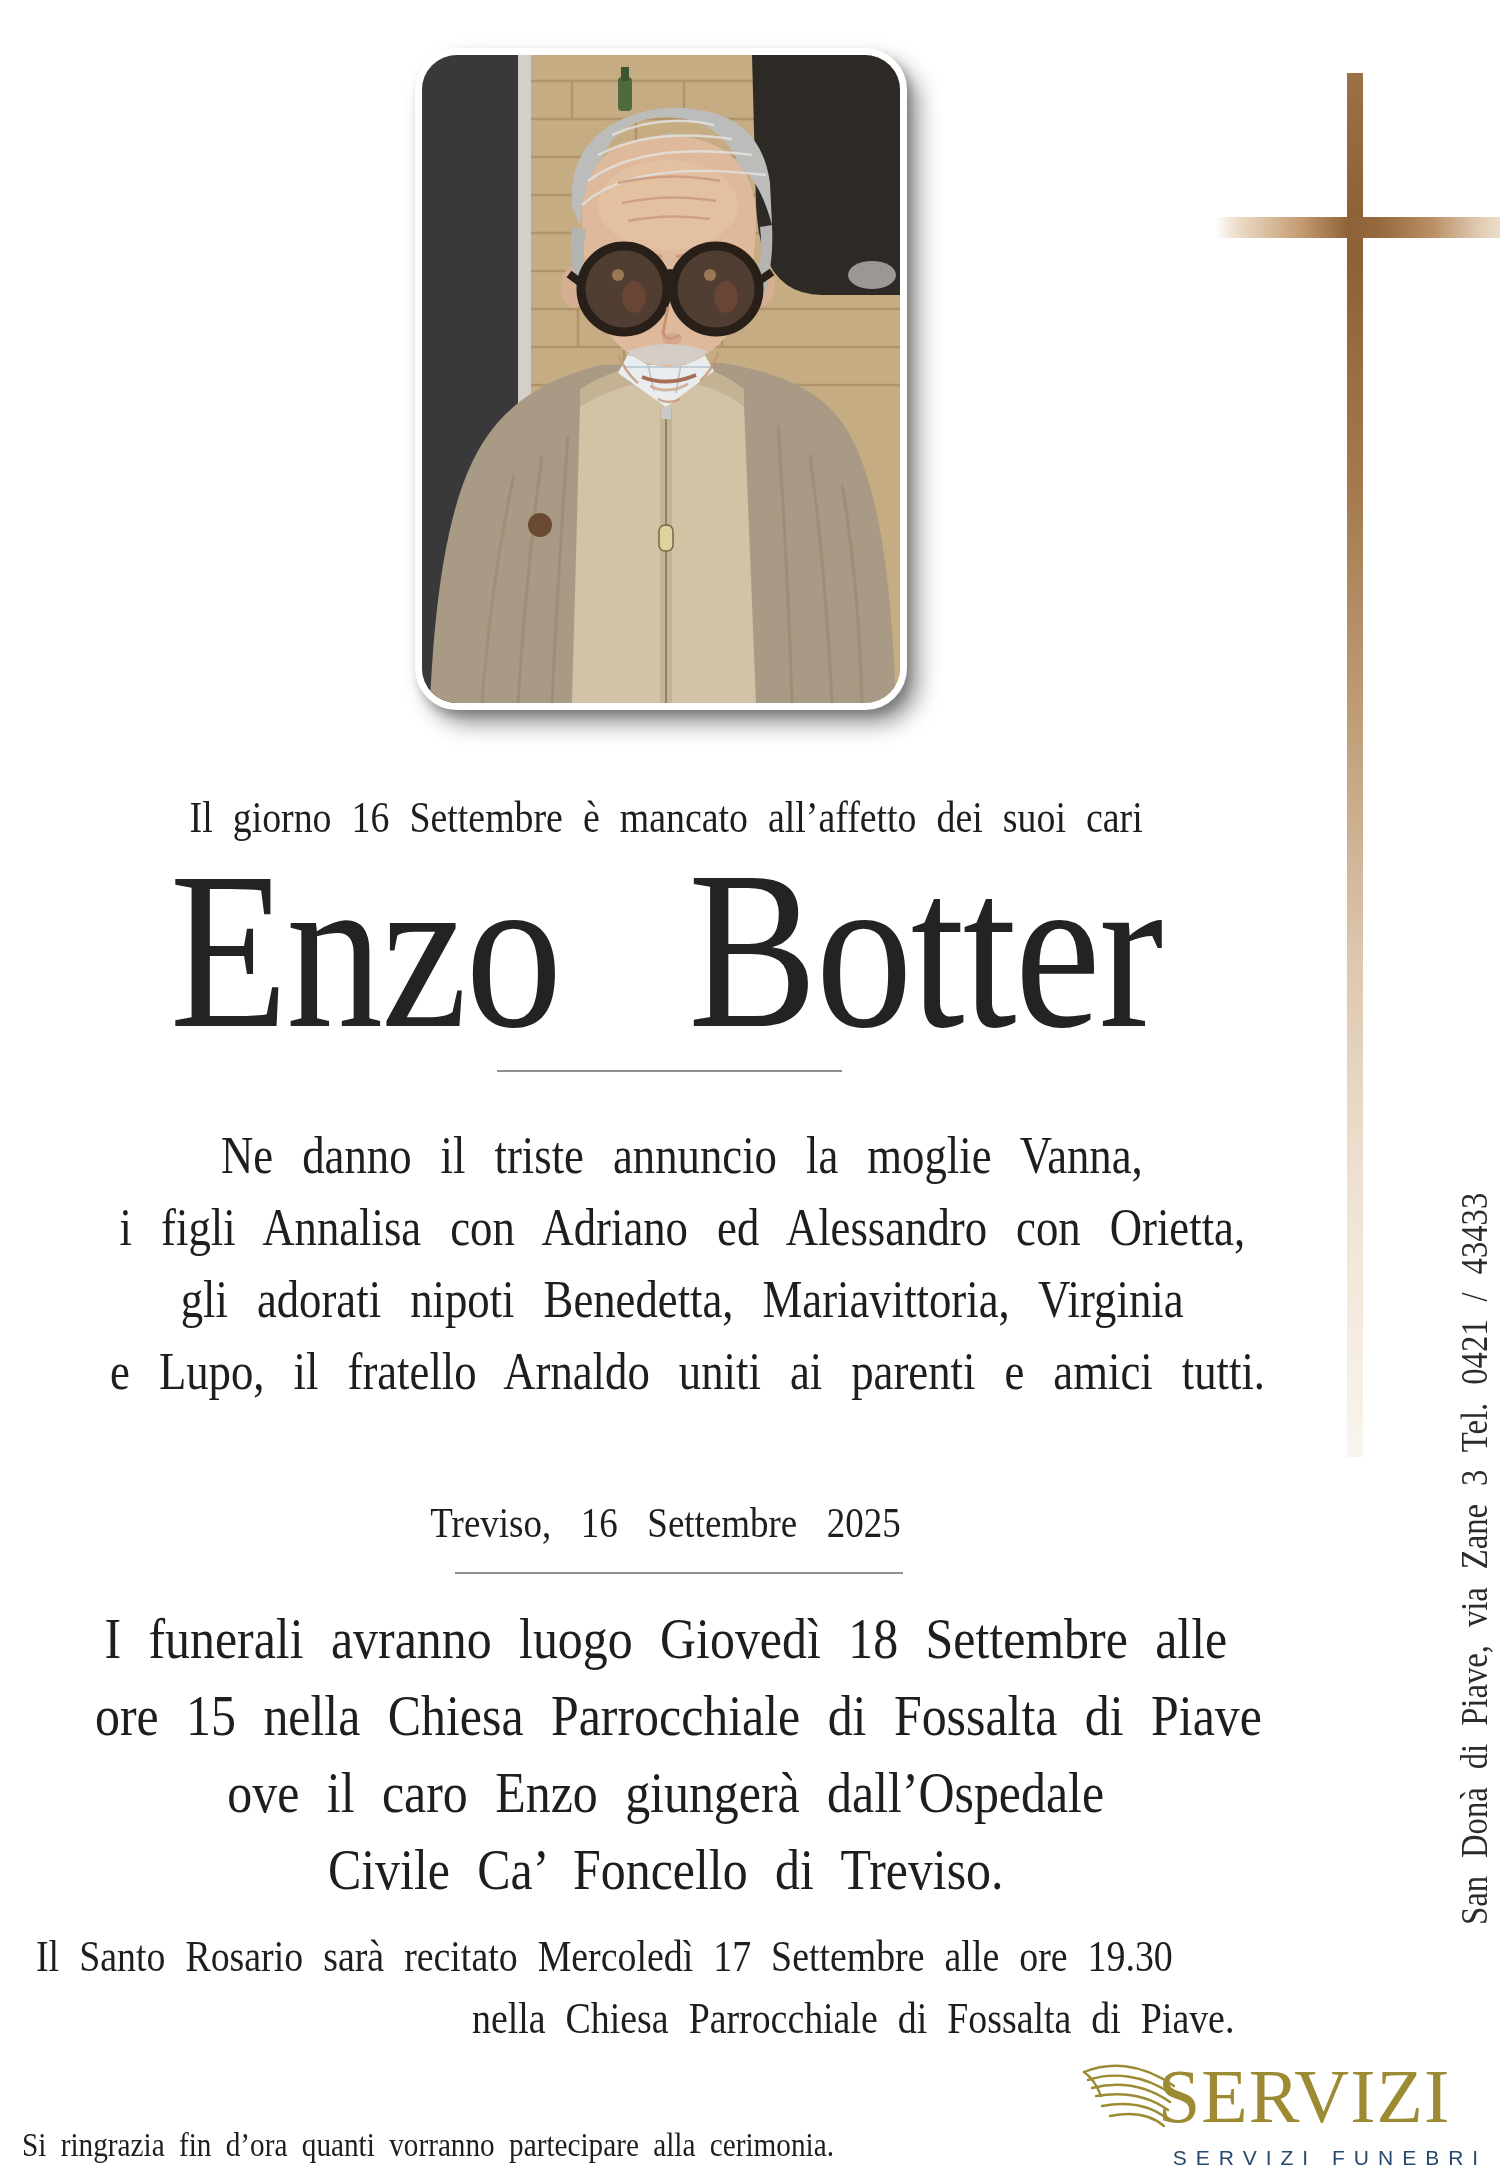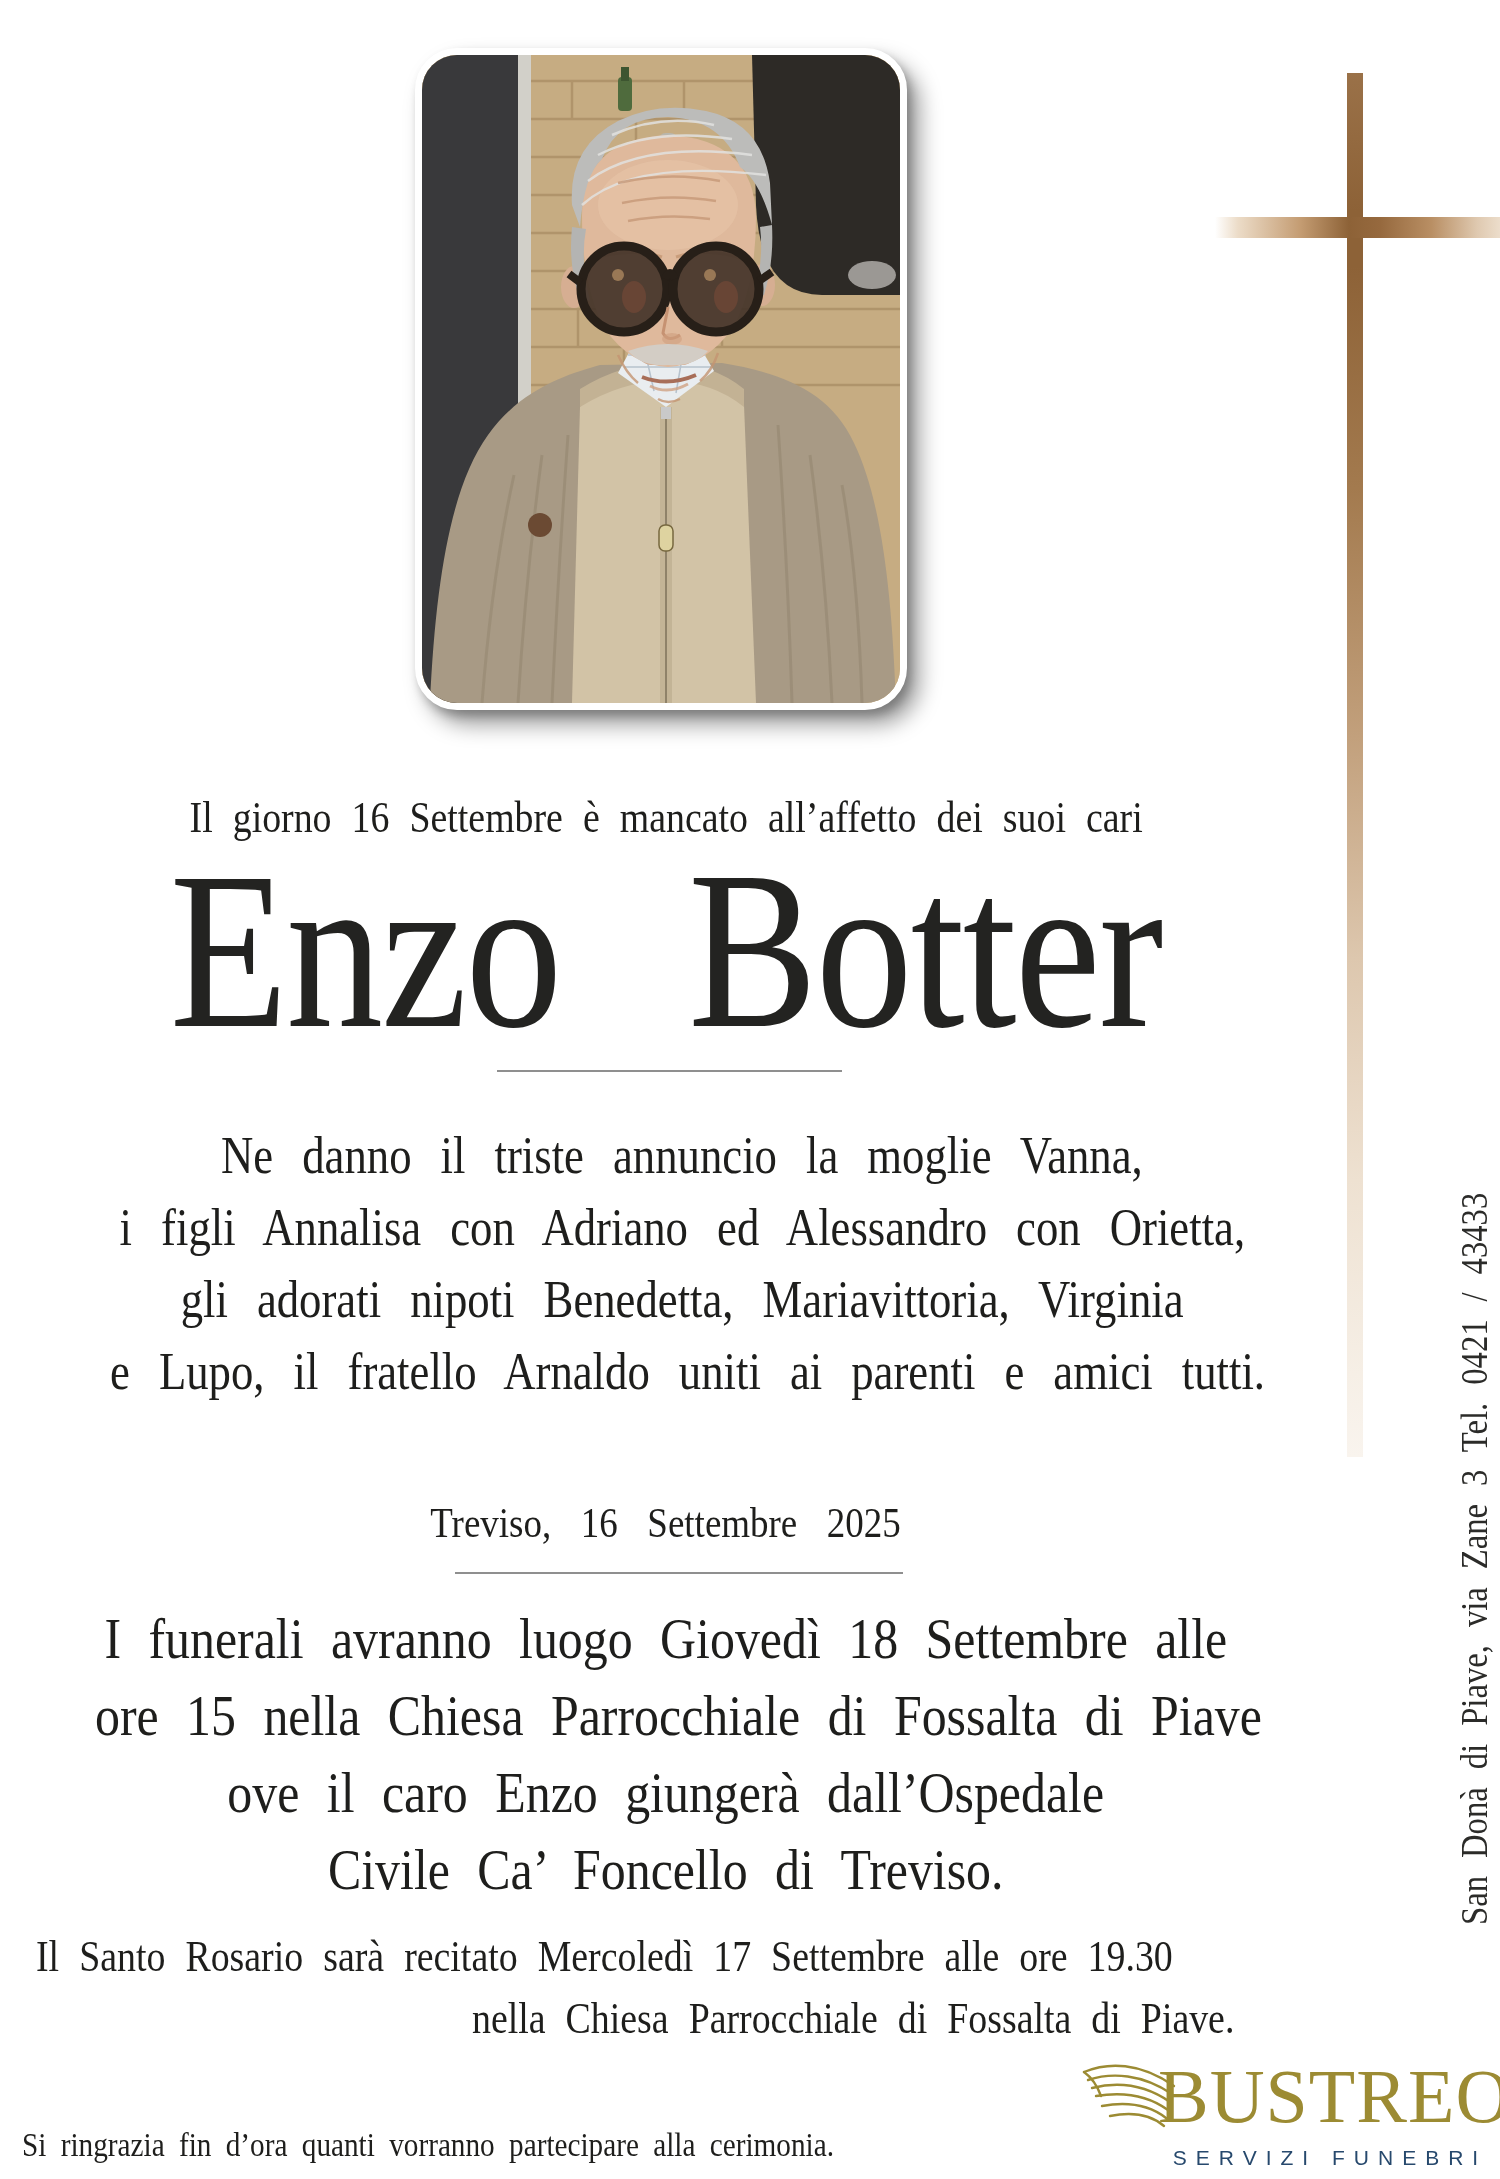--- a/index.html
+++ b/index.html
@@ -257,17 +257,17 @@
       <g stroke="#9c8b33" stroke-width="2.4" fill="none" stroke-linecap="round">
         <path d="M6,22 C30,12 62,12 96,36"></path>
         <path d="M10,30 C34,22 64,24 94,44"></path>
         <path d="M14,38 C38,32 66,34 92,52"></path>
         <path d="M18,46 C42,42 68,44 90,60"></path>
         <path d="M24,56 C46,52 70,54 88,68"></path>
         <path d="M32,66 C52,62 72,64 86,76"></path>
         <path d="M6,22 C13,27 19,35 23,46"></path>
       </g>
     </svg>
-    <div class="abs agency-name">BUSTREO</div>
+    <div class="abs agency-name">SERVIZI</div>
     <div class="abs agency-tagline">SERVIZI FUNEBRI</div>
   </div>
 
 </div>
 
 </body></html>

